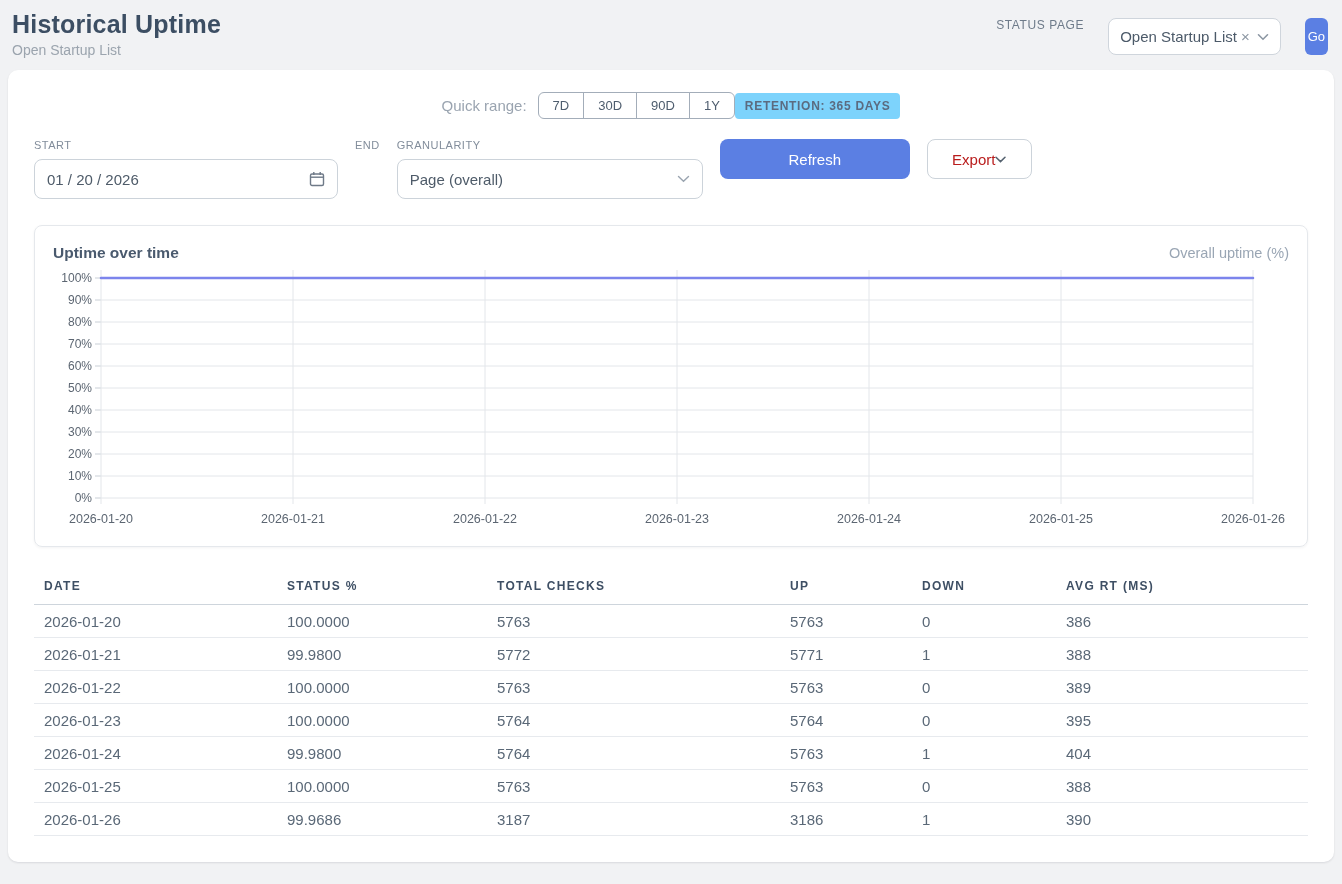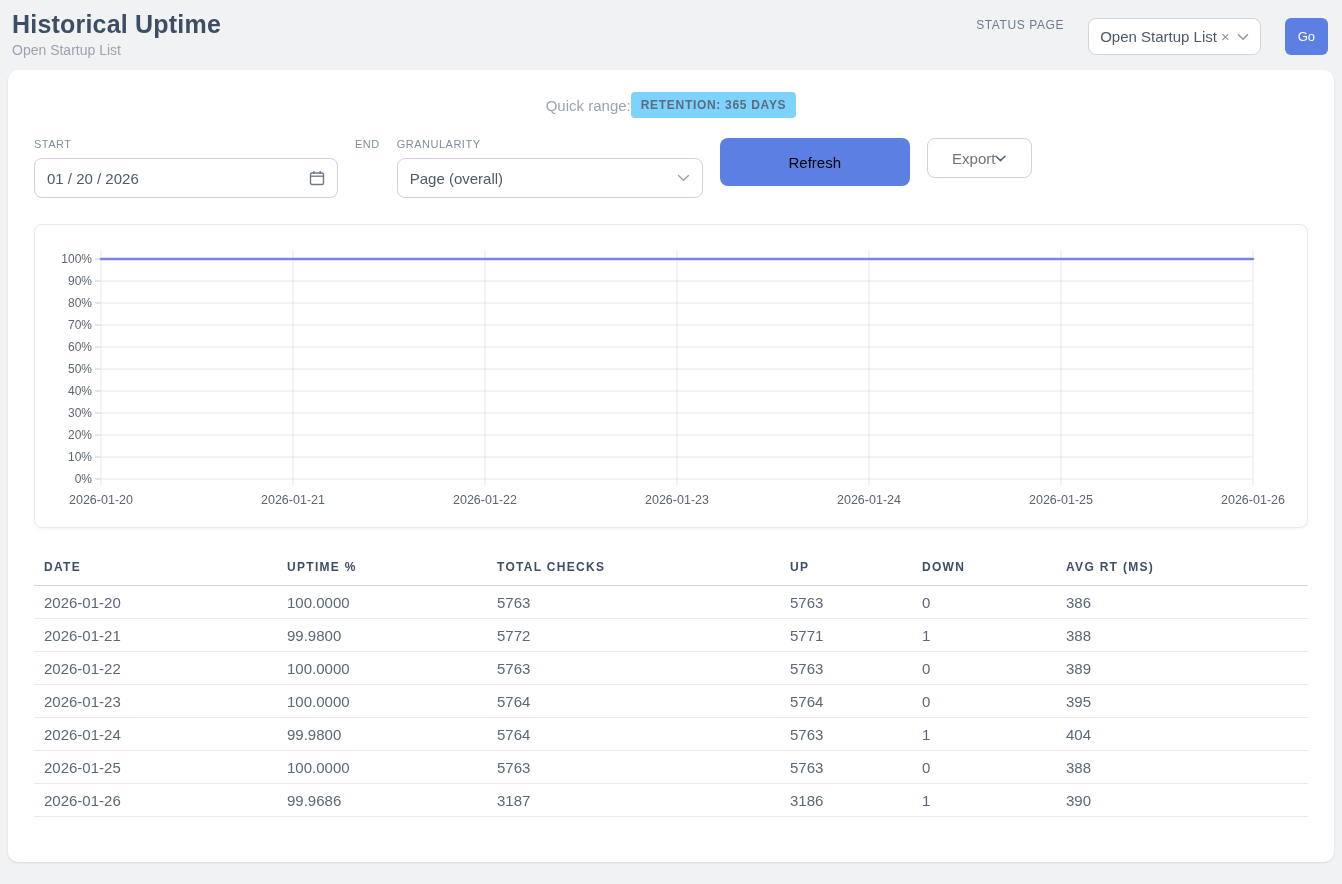--- a/index.html
+++ b/index.html
@@ -22,21 +22,21 @@
   .status-page-label { font-size: 12px; color: #6e7b8a; letter-spacing: .6px; font-weight: 500; }
   .status-select {
     display: flex; align-items: center; gap: 7px;
     background: #fff; border: 1px solid #cfd5dc; border-radius: 8px;
     height: 37px; padding: 0 11px; cursor: pointer;
   }
   .status-select .value { font-size: 15px; color: #4c5a69; }
   .status-select .clear-x { font-size: 15px; color: #8b96a2; margin-left: -3px; }
   .go-button {
     background: #5b7fe3; color: #fff; border: none; border-radius: 6px;
-    font-size: 13px; padding: 6px 13px; cursor: pointer; font-family: inherit;
+    font-size: 13px; padding: 6px 3px; cursor: pointer; font-family: inherit;
   }
 
   
   .main-card {
     margin: 0 8px; background: #fff; border-radius: 10px;
     box-shadow: 0 1px 2px rgba(16,24,40,.06), 0 1px 3px rgba(16,24,40,.05);
     padding: 22px 26px 26px; height: 792px;
   }
 
   .row-top { display: flex; justify-content: center; align-items: center; }
@@ -63,26 +63,26 @@
   }
   .input-box, .select-box {
     height: 40px; border: 1px solid #ccd3da; border-radius: 8px; background: #fff;
     display: flex; align-items: center; justify-content: space-between;
     padding: 0 12px; font-size: 15px; color: #4e5b69; cursor: pointer;
   }
   .w-start { width: 304px; }
   .w-end { width: 306px; }
   .w-gran { width: 306px; }
   .refresh-button {
-    width: 190px; height: 48px; background: #5b7fe3; color: #000000; border: none;
+    width: 190px; height: 40px; background: #5b7fe3; color: #ffffff; border: none;
     border-radius: 8px; font-size: 15px; font-family: inherit; cursor: pointer;
   }
   .export-button {
     width: 105px; height: 40px; background: #fff; border: 1px solid #ccd3da;
-    border-radius: 8px; font-size: 15px; color: #737373; font-family: inherit;
+    border-radius: 8px; font-size: 15px; color: #b91c1c; font-family: inherit;
     display: flex; align-items: center; justify-content: center; cursor: pointer;
   }
 
   
   .chart-card {
     margin-top: 26px; border: 1px solid #e5e8ec; border-radius: 8px;
     box-shadow: 0 1px 3px rgba(16,24,40,.05); padding: 18px 16px 10px;
   }
   .chart-head { display: flex; justify-content: space-between; align-items: center; padding: 0 2px; }
   .chart-title { font-size: 15.5px; font-weight: 700; color: #4a5a6e; }
@@ -121,20 +121,26 @@
     </div>
     <button class="go-button">Go</button>
   </div>
 </div>
 
 <div class="main-card">
 
   <div class="row-top">
     <div class="quick-range">
       <span class="quick-range-label">Quick range:</span>
+      <div class="btn-group" id="quick-range-group">
+          <button>7D</button>
+          <button>30D</button>
+          <button>90D</button>
+          <button>1Y</button>
+        </div>
     </div>
     <span class="retention-badge">RETENTION: 365 DAYS</span>
   </div>
 
   <div class="controls-row">
     <div class="field">
       <span class="field-label">START</span>
       <div class="input-box w-start">
         <span>01 / 20 / 2026</span>
         <svg class="icon-svg" width="16" height="16" viewBox="0 0 16 16">
@@ -160,20 +166,24 @@
     <button class="refresh-button">Refresh</button>
     <button class="export-button">
       <span>Export</span>
       <svg class="icon-svg" width="11" height="7" viewBox="0 0 11 7">
           <path d="M1 1.2 L5.5 5.6 L10 1.2" fill="none" stroke="#55626f" stroke-width="1.5" stroke-linecap="round"></path>
         </svg>
     </button>
   </div>
 
   <div class="chart-card">
+    <div class="chart-head">
+      <span class="chart-title">Uptime over time</span>
+      <span class="chart-legend">Overall uptime (%)</span>
+    </div>
     <svg id="uptime-chart" class="chart-svg" width="1240" height="268" viewBox="0 0 1240 268">
         <line x1="50" y1="230" x2="1202" y2="230" stroke="#e3e6ea" stroke-width="1"></line>
         <line x1="44" y1="230" x2="50" y2="230" stroke="#c9cfd6" stroke-width="1"></line>
         <text x="41" y="234" text-anchor="end" font-size="12" fill="#5c6672" font-family="Liberation Sans, sans-serif">0%</text>
         <line x1="50" y1="208" x2="1202" y2="208" stroke="#e3e6ea" stroke-width="1"></line>
         <line x1="44" y1="208" x2="50" y2="208" stroke="#c9cfd6" stroke-width="1"></line>
         <text x="41" y="212" text-anchor="end" font-size="12" fill="#5c6672" font-family="Liberation Sans, sans-serif">10%</text>
         <line x1="50" y1="186" x2="1202" y2="186" stroke="#e3e6ea" stroke-width="1"></line>
         <line x1="44" y1="186" x2="50" y2="186" stroke="#c9cfd6" stroke-width="1"></line>
         <text x="41" y="190" text-anchor="end" font-size="12" fill="#5c6672" font-family="Liberation Sans, sans-serif">20%</text>
@@ -224,21 +234,21 @@
       <col style="width:243px">
         <col style="width:210px">
         <col style="width:293px">
       <col style="width:132px">
         <col style="width:144px">
         <col>
     </colgroup>
     <thead>
         <tr id="table-head-row">
           <th>DATE</th>
-          <th>UPTIME %</th>
+          <th>STATUS %</th>
           <th>TOTAL CHECKS</th>
           <th>UP</th>
           <th>DOWN</th>
           <th>AVG RT (MS)</th>
         </tr>
       </thead>
     <tbody id="table-body">
         <tr>
           <td>2026-01-20</td>
           <td>100.0000</td>

